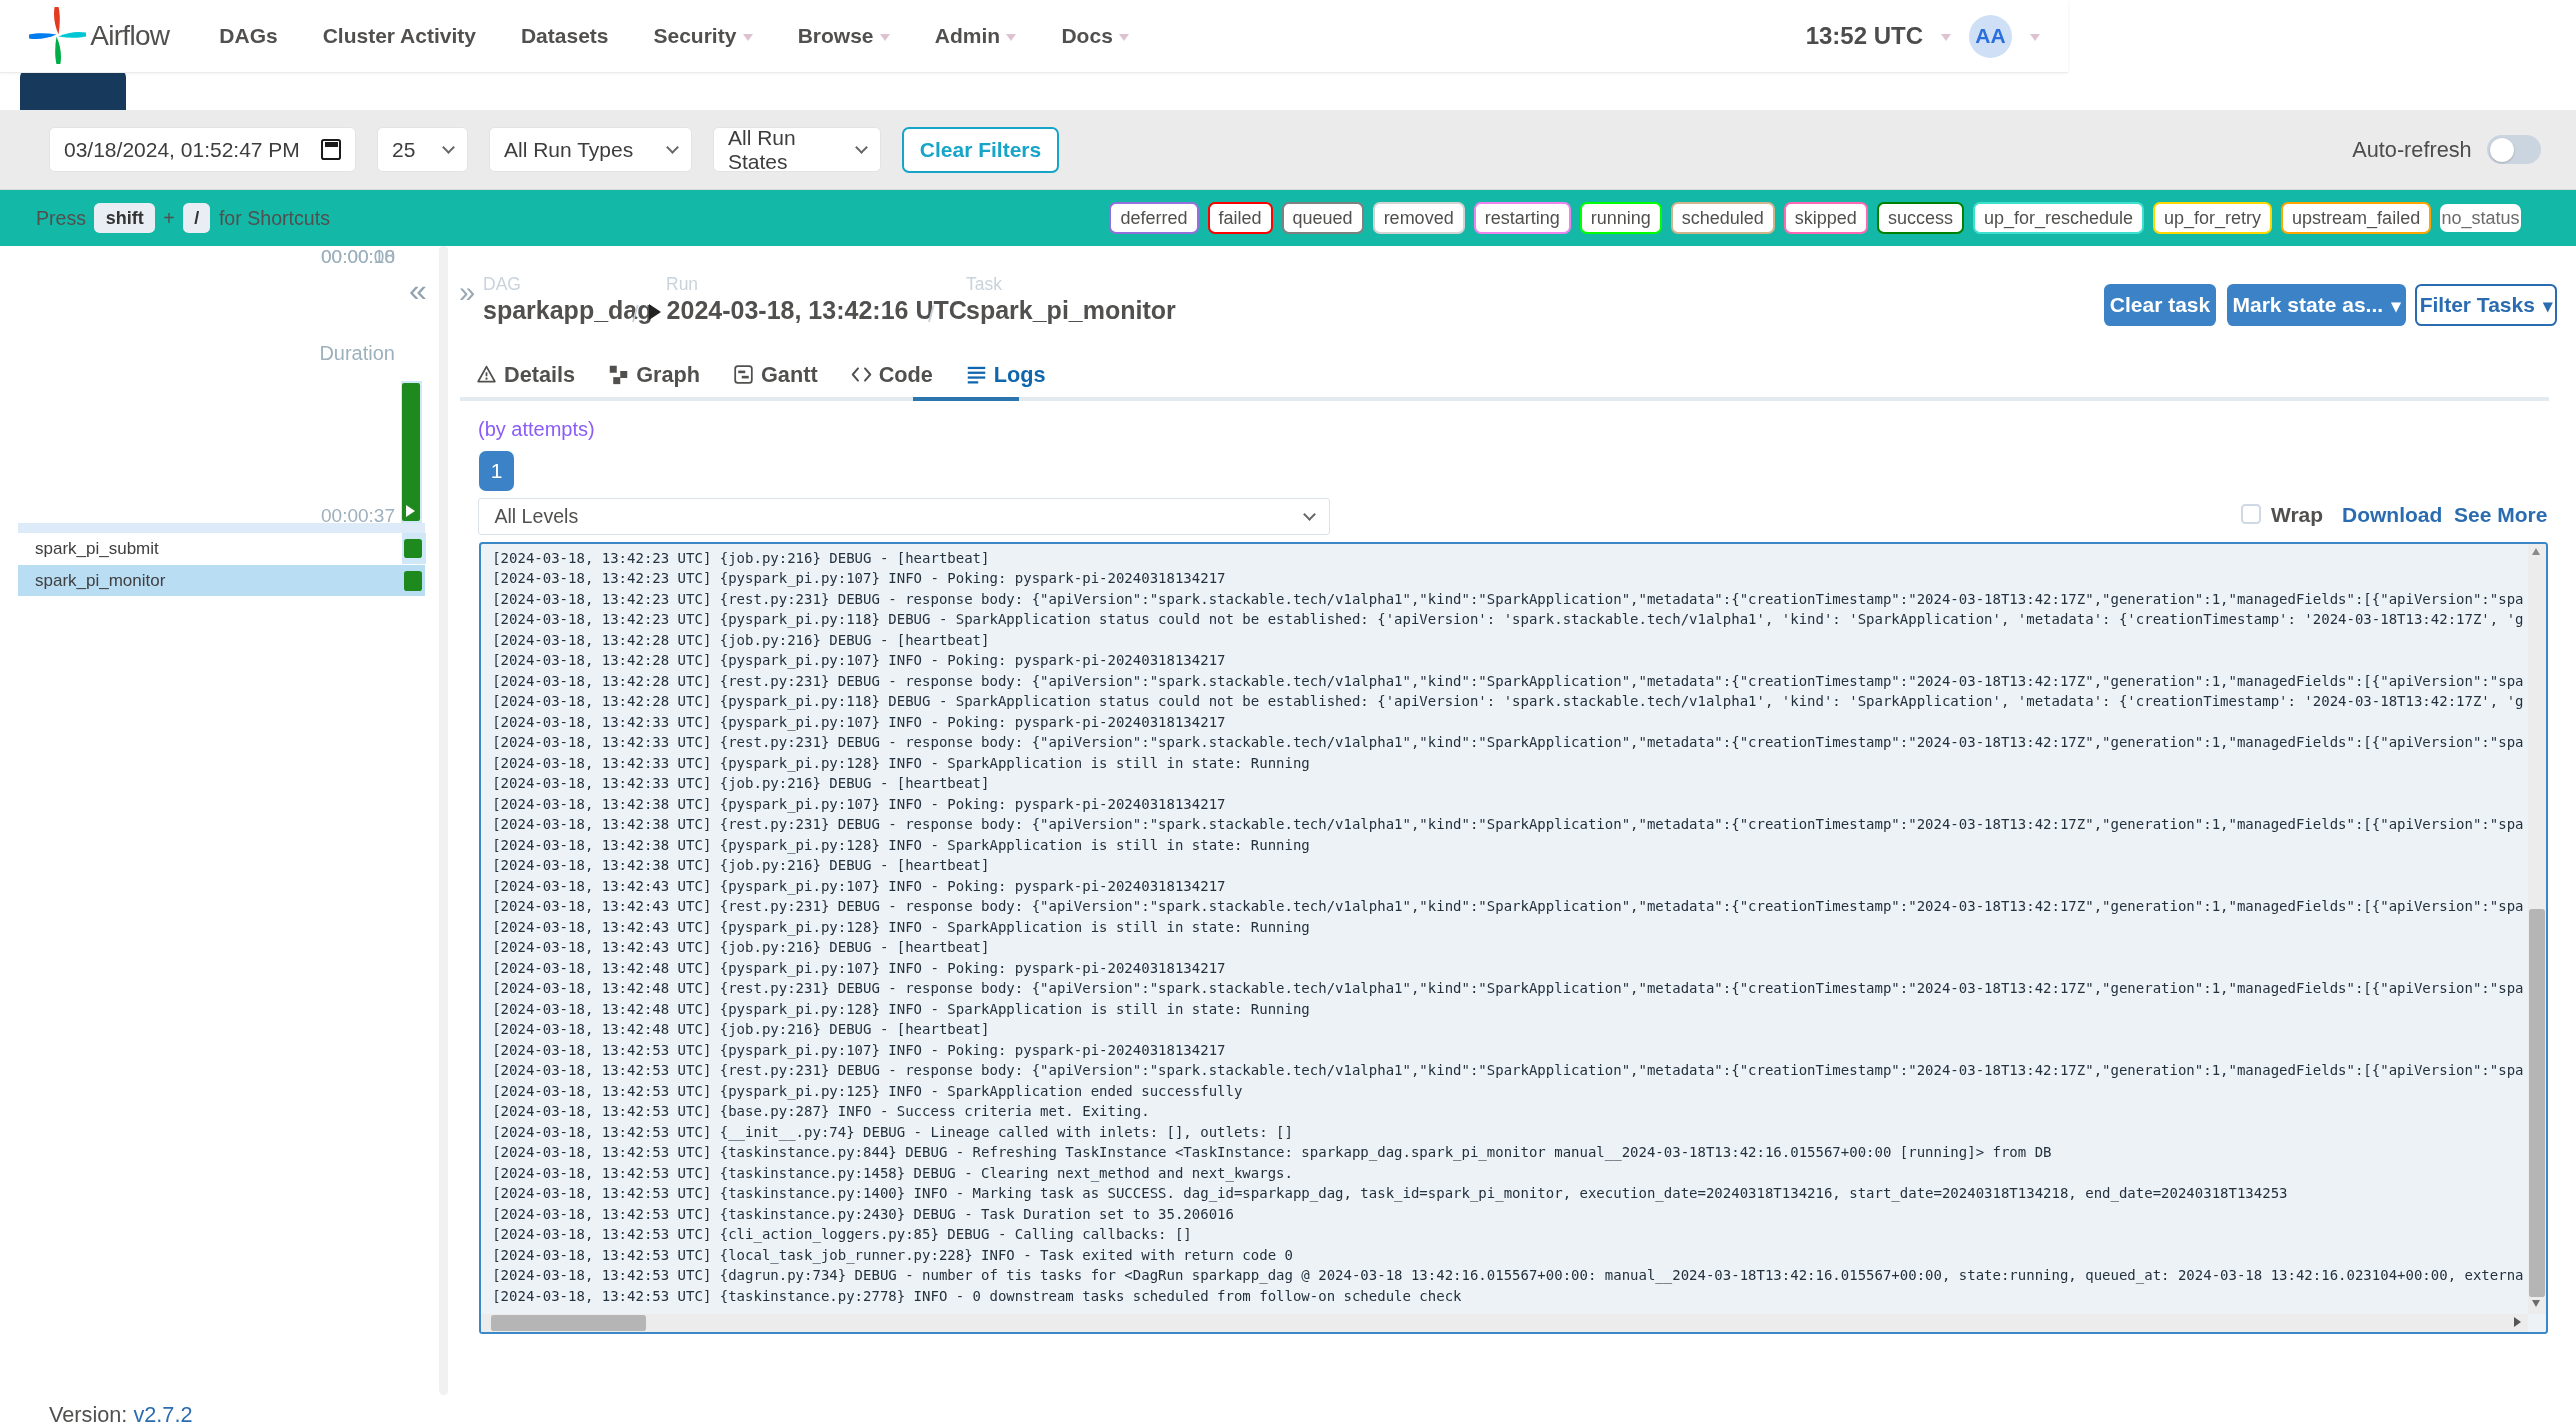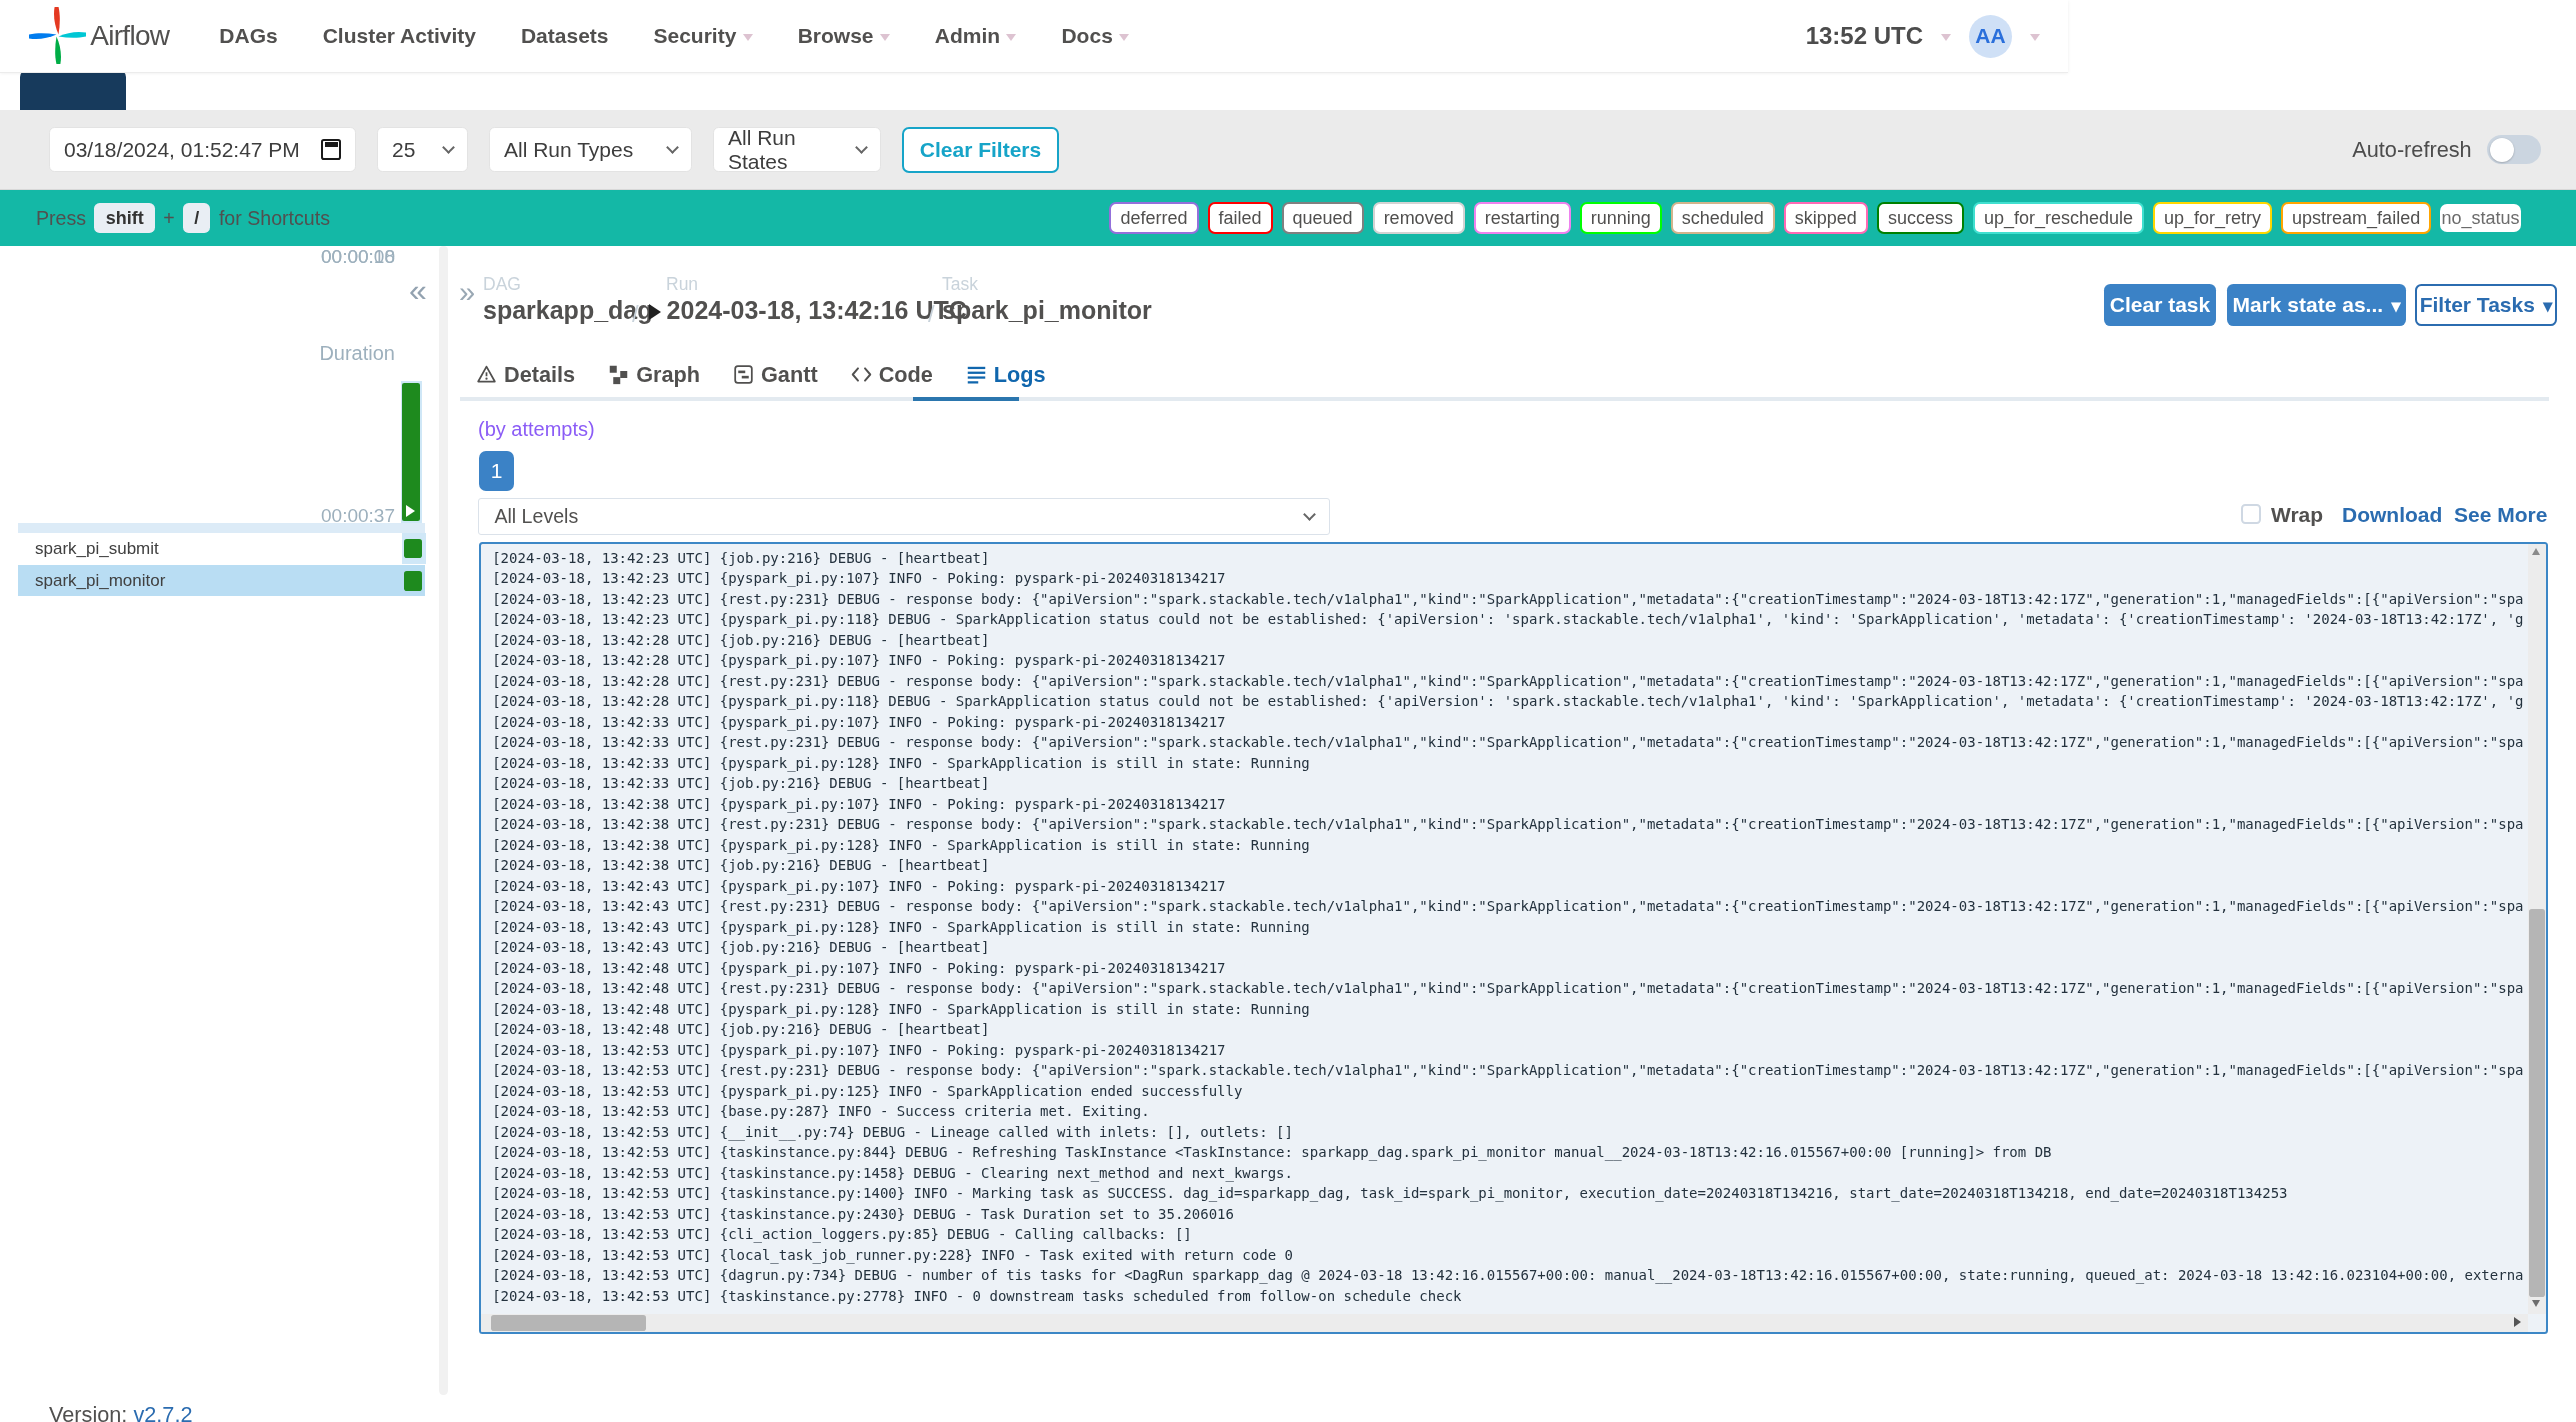--- a/index.html
+++ b/index.html
@@ -277,21 +277,21 @@
   </div>
   <span class="bc-sep" style="left:632px">/</span>
   <div class="bc-group" style="left:649px">
     <div class="bc-label" style="margin-left:17px">Run</div>
     <div class="bc-value">
       <span class="run-play"></span>
       <span>2024-03-18, 13:42:16 UTC</span>
     </div>
   </div>
   <span class="bc-sep" style="left:928px">/</span>
-  <div class="bc-group" style="left:942px">
+  <div class="bc-group" style="left:966px">
     <div class="bc-label">Task</div>
     <div class="bc-value">spark_pi_monitor</div>
   </div>
 
   <button class="btn btn-blue btn-clear-task">Clear task</button>
   <button class="btn btn-blue btn-mark-state">
     <span>Mark state as...</span>
     <span class="dcaret">▾</span>
   </button>
   <button class="btn btn-filter-tasks">

